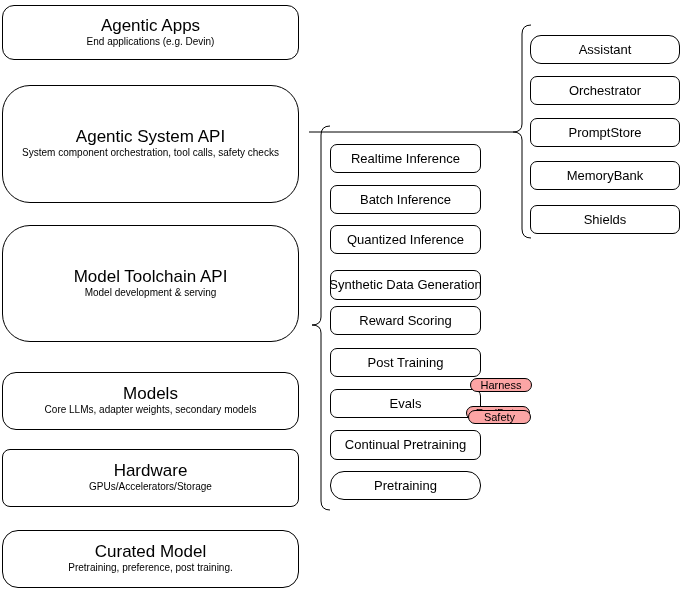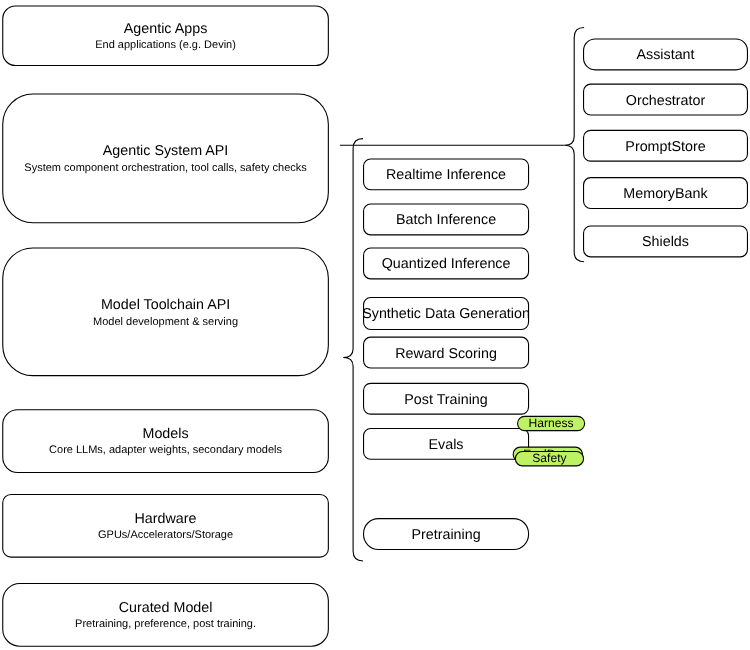--- a/index.html
+++ b/index.html
@@ -16,29 +16,29 @@
     position: absolute;
     box-sizing: border-box;
     border: 1px solid #000000;
     background: #ffffff;
     display: flex;
     flex-direction: column;
     align-items: center;
     justify-content: center;
     text-align: center;
   }
-  .title { font-size: 13px; line-height: 15px; white-space: nowrap; }
+  .title { font-size: 17px; line-height: 15px; white-space: nowrap; }
   .sub   { font-size: 10px; line-height: 12px; margin-top: 3px; white-space: nowrap; }
   .label { font-size: 13px; line-height: 14px; white-space: nowrap; }
   .mbox, .rbox { border-radius: 7px; }
   .pill  {
     position: absolute;
     box-sizing: border-box;
     border: 1px solid #000000;
-    background: #bef264;
+    background: #fca5a5;
     border-radius: 8px;
     display: flex;
     align-items: center;
     justify-content: center;
     font-size: 11px;
     line-height: 12px;
     white-space: nowrap;
   }
   .links { position: absolute; left: 0; top: 0; }
 </style>
@@ -97,20 +97,23 @@
   </div>
   <div class="box mbox" style="left:330px; top:306px; width:151px; height:29px;">
     <span class="label">Reward Scoring</span>
   </div>
   <div class="box mbox" style="left:330px; top:348px; width:151px; height:29px;">
     <span class="label">Post Training</span>
   </div>
   <div class="box mbox" style="left:330px; top:389px; width:151px; height:29px;">
     <span class="label">Evals</span>
   </div>
+  <div class="box mbox" style="left:330px; top:430px; width:151px; height:30px;">
+    <span class="label">Continual Pretraining</span>
+  </div>
   <div class="box mbox" style="left:330px; top:471px; width:151px; height:29px;border-radius:14px;">
     <span class="label">Pretraining</span>
   </div>
 
   <div class="pill" style="left:470px; top:378px; width:62px; height:14px;">
     <span>Harness</span>
   </div>
   <div class="pill" style="left:466px; top:406px; width:64px; height:14px;">
     <span>EvalData</span>
   </div>

